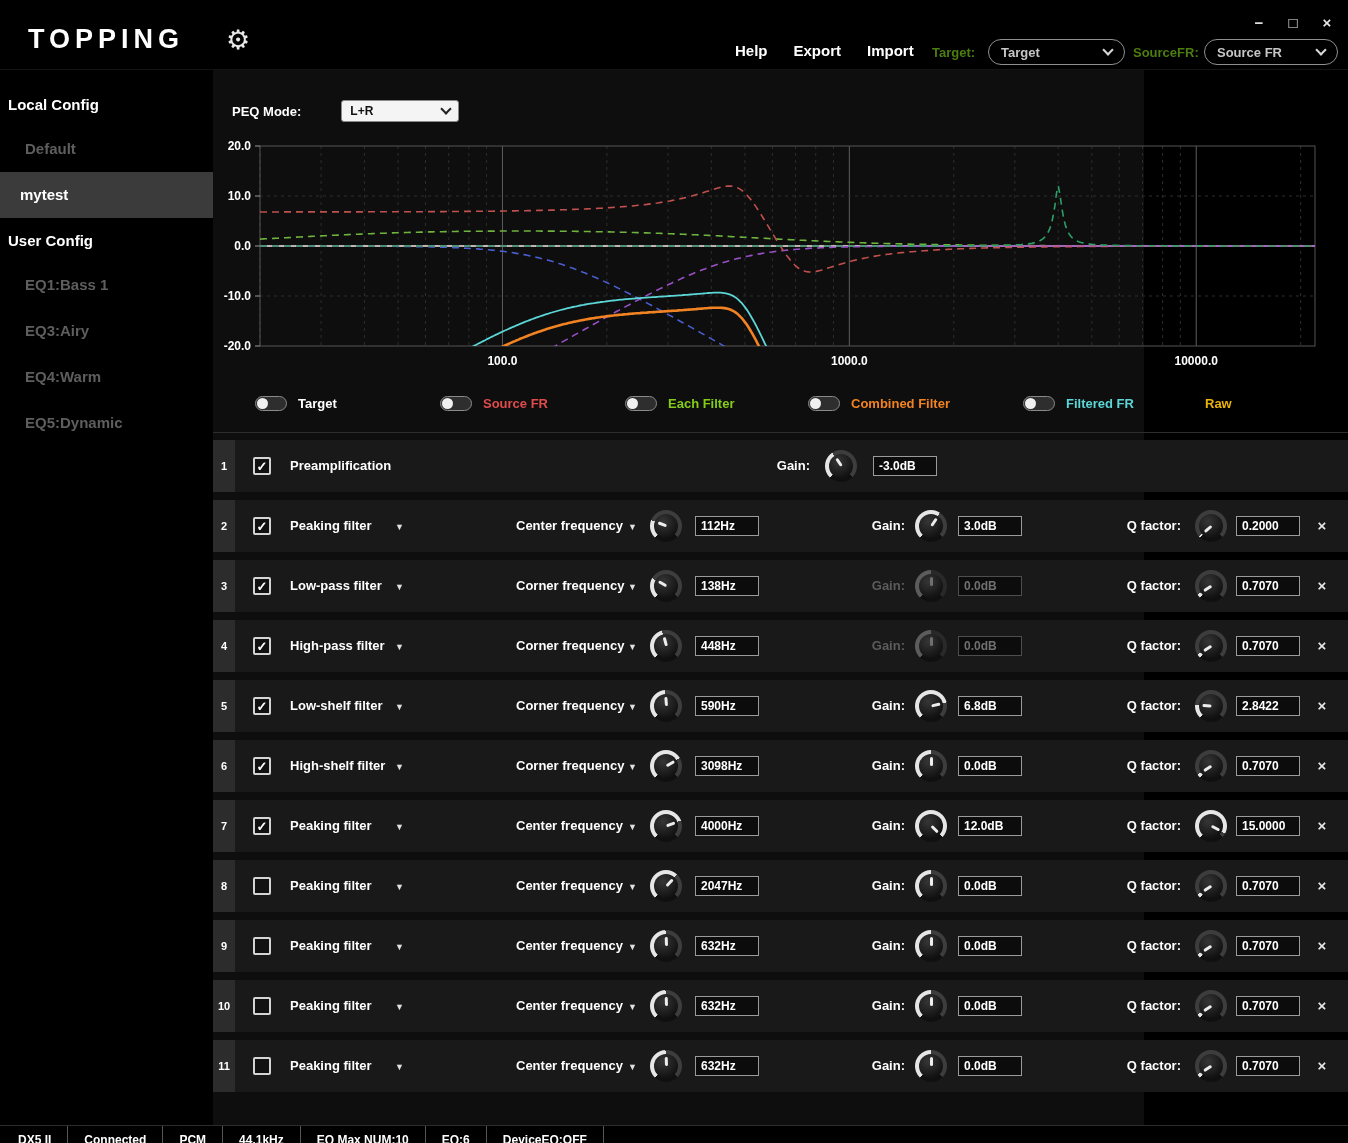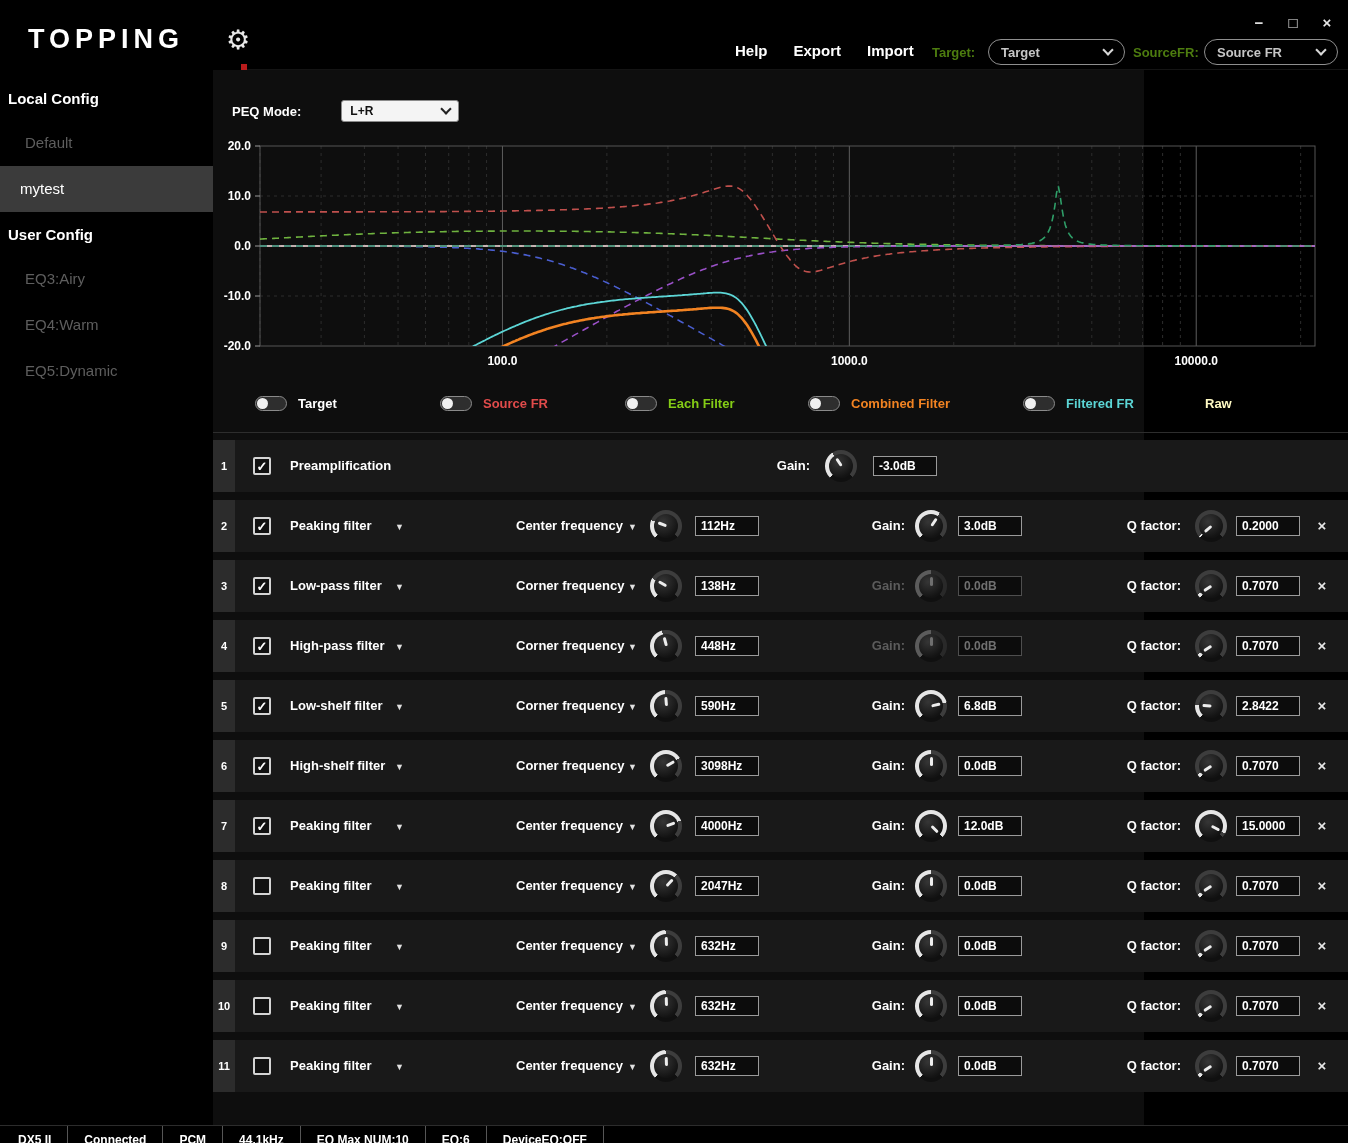--- a/index.html
+++ b/index.html
@@ -13,25 +13,25 @@
   .gear { position:absolute; left:226px; top:12px; font-size:27px; color:#e8e8e8; cursor:pointer; }
   .menu { position:absolute; left:735px; top:30px; display:flex; gap:26px; }
   .menu-item { color:#fff; font-size:15px; font-weight:bold; cursor:pointer; }
   .top-label { position:absolute; top:33px; color:#4d7c0f; font-size:13px; font-weight:bold; }
   .pill { position:absolute; top:27px; height:26px; border:1px solid #8f8f8f; border-radius:13px; display:flex; align-items:center; justify-content:space-between; padding:0 12px; color:#c6c6c6; font-size:13px; font-weight:bold; background:#000; cursor:pointer; }
   .chev { width:8px; height:8px; border-right:2px solid #d8d8d8; border-bottom:2px solid #d8d8d8; transform:rotate(45deg); margin-top:-4px; }
   .winctl { position:absolute; right:12px; top:2px; display:flex; gap:16px; }
   .winbtn { color:#e6e6e6; font-size:15px; font-weight:bold; width:18px; text-align:center; cursor:pointer; }
 
   
-  .sidebar { position:absolute; left:0; top:52px; width:247px; height:1055px; background:#000; border-right:6px solid #b91c1c; padding-top:12px; }
+  .sidebar { position:absolute; left:0; top:58px; width:247px; height:1055px; background:#000; border-right:6px solid #b91c1c; padding-top:12px; }
   .side-header { height:44px; display:flex; align-items:center; justify-content:space-between; padding:0 14px 0 8px; }
   .side-header-label { color:#fff; font-size:15px; font-weight:bold; }
   .side-plus { color:#fff; font-size:22px; font-weight:bold; cursor:pointer; line-height:22px; }
-  .side-item { height:46px; line-height:46px; padding-left:25px; font-size:15px; font-weight:normal; color:#fff; cursor:pointer; }
+  .side-item { height:46px; line-height:46px; padding-left:25px; font-size:15px; font-weight:bold; color:#fff; cursor:pointer; }
   .side-item.dim { color:#5e5e5e; }
   .side-item.selected { background:#3b3b3b; color:#fff;padding-left:20px; }
 
   
   .main { position:absolute; left:213px; top:58px; width:931px; height:1055px; background:#0e0e0e; }
   .peqmode { position:absolute; left:19px; top:30px; display:flex; align-items:center; gap:40px; }
   .peq-label { color:#fff; font-size:13px; font-weight:bold; }
   .peq-select { width:118px; height:22px; background:#f4f4f4; border:1px solid #8a8a8a; border-radius:3px; display:flex; align-items:center; justify-content:space-between; padding:0 8px; color:#111; font-size:12px; font-weight:bold; cursor:pointer; }
   .chev.dark { border-color:#222; }
 
@@ -124,20 +124,21 @@
       <div class="side-header">
         <span class="side-header-label">Local Config</span>
         <span class="side-plus">+</span>
       </div>
       <div class="side-item dim">Default</div>
       <div class="side-item selected">mytest</div>
       <div class="side-header">
         <span class="side-header-label">User Config</span>
         <span class="side-plus">+</span>
       </div>
+      <div class="side-item dim">EQ1:Bass 1</div>
       <div class="side-item dim">EQ3:Airy</div>
       <div class="side-item dim">EQ4:Warm</div>
       <div class="side-item dim">EQ5:Dynamic</div>
     </aside>
 
   <main class="main">
     <div class="peqmode">
       <span class="peq-label">PEQ Mode:</span>
       <div class="peq-select">
         <span>L+R</span>
@@ -223,21 +224,21 @@
         </div>
         <div class="legend-item" style="left: 595px;">
           <div class="toggle"></div>
           <span class="legend-label" style="color: rgb(242, 131, 34);">Combined Filter</span>
         </div>
         <div class="legend-item" style="left: 810px;">
           <div class="toggle"></div>
           <span class="legend-label" style="color: rgb(92, 214, 214);">Filtered FR</span>
         </div>
         <div class="legend-item" style="left: 992px;">
-          <span class="legend-label" style="color: #fef9c3;">Raw</span>
+          <span class="legend-label" style="color: #eab308;">Raw</span>
         </div>
       </div>
     <div class="main-divider"></div>
     <div class="rows" id="rows">
         <div class="filter-row">
           <div class="row-num">1</div>
           <div class="chk">
             <span class="chkmark">✓</span>
           </div>
           <div class="row-label type-label">Preamplification</div>

